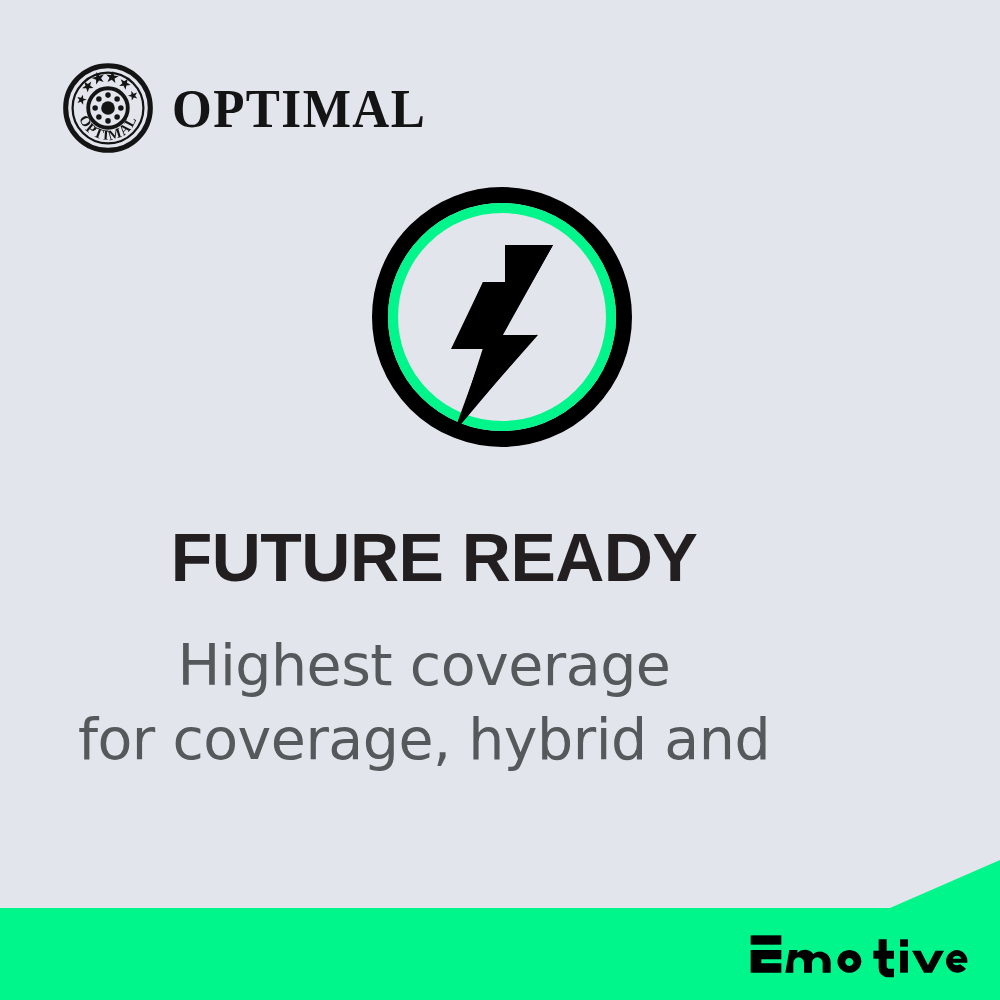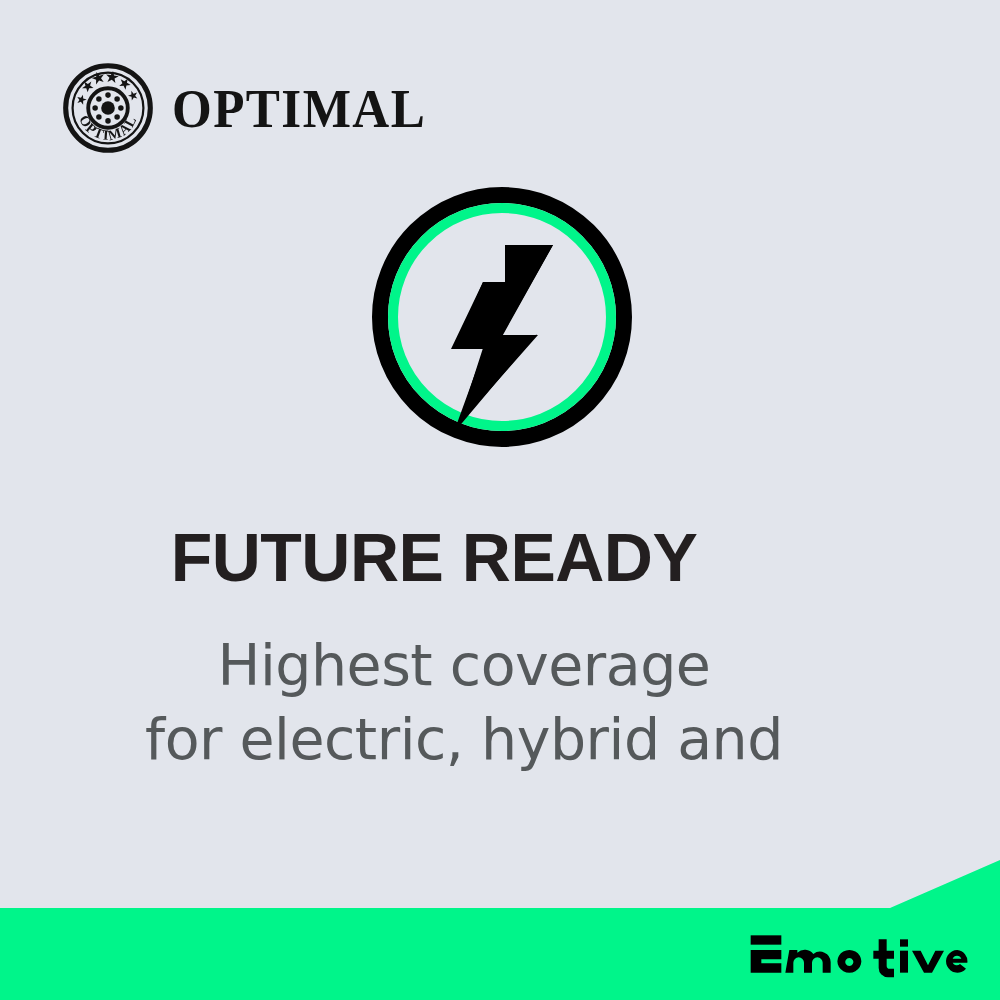--- a/index.html
+++ b/index.html
@@ -72,21 +72,20 @@
     left: 0;
     top: 628px;
     width: 848px;
     text-align: center;
     font-family: "DejaVu Sans", sans-serif;
     font-weight: normal;
     font-size: 57px;
     line-height: 74px;
     letter-spacing: -0.5px;
     color: #55595b;
-    margin-left: 40px;
   }
   #subheadline .sub-line { display: block; white-space: nowrap; }
 
   
   #bottom-banner {
     position: absolute;
     left: 0;
     top: 860px;
     width: 1000px;
     height: 140px;
@@ -172,21 +171,21 @@
       <polygon fill="#000000" points="134,63 182,63 131,153 167,153 84,247 113,167 80,167 112,100 134,100"></polygon>
       <polygon fill="#000000" points="134,63 182,63 128,160 86,160 112,100 134,100"></polygon>
       <polygon fill="#000000" points="166,152 86,247 112,166 147,166"></polygon>
     </svg>
   </div>
 
   <div id="headline">FUTURE READY</div>
 
   <div id="subheadline">
     <span class="sub-line">Highest coverage</span>
-    <span class="sub-line">for electric, hybrid and</span>
+    <span class="sub-line">for coverage, hybrid and</span>
   </div>
 
   <div id="bottom-banner">
     <div id="footer-logo">
       <svg id="footer-logo-svg" viewBox="0 0 330 78" xmlns="http://www.w3.org/2000/svg">
         <g fill="#000000">
 
           <rect x="4" y="8" width="46" height="14"></rect>
           <polygon points="4,30 50,30 50,44 20,44 20,50 50,50 50,64 4,64"></polygon>
 

